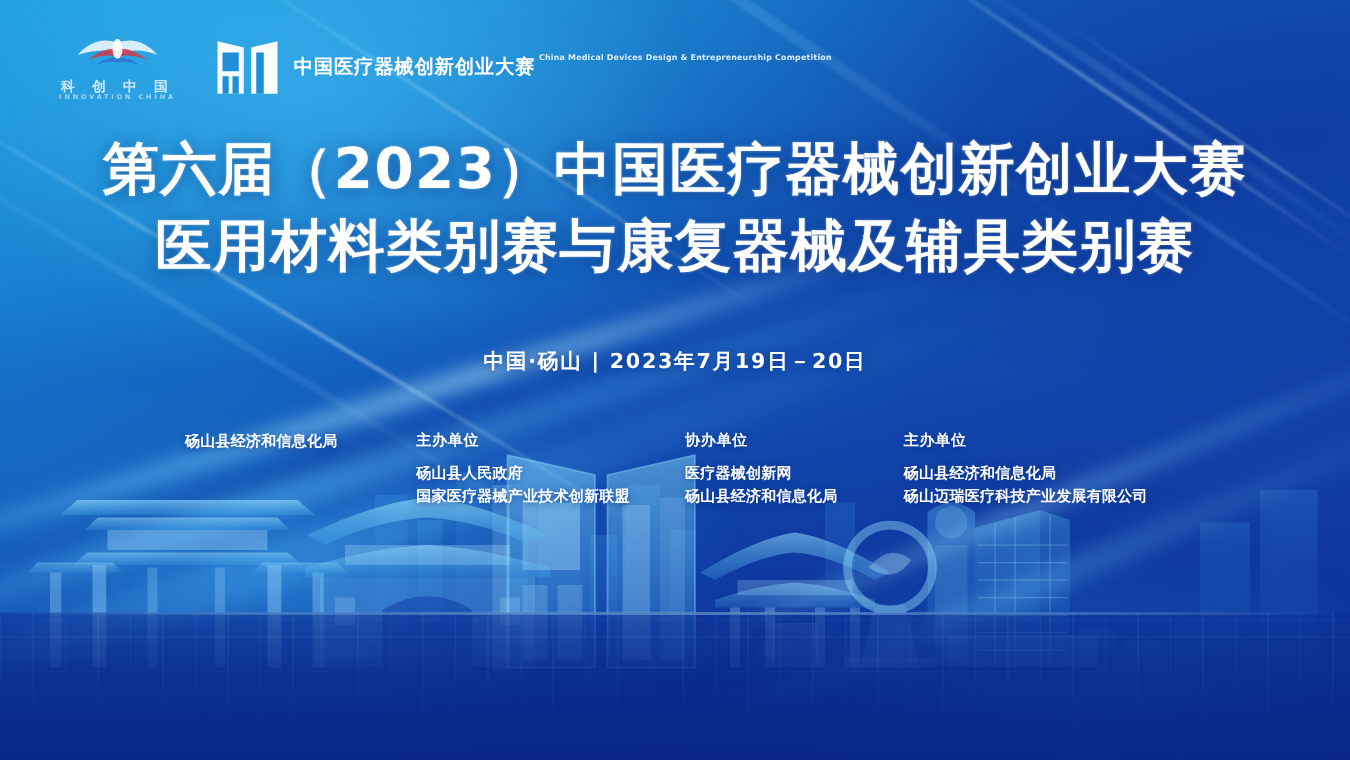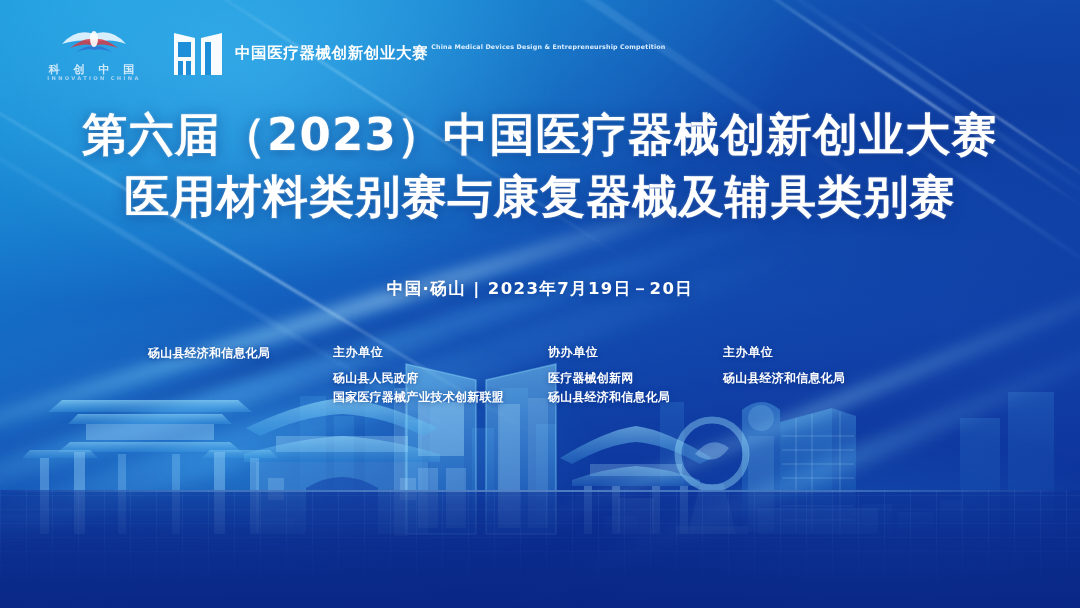--- a/index.html
+++ b/index.html
@@ -343,16 +343,17 @@
 
     <div class="org-col c3">
       <div class="org-head">协办单位</div>
       <div class="org-item">医疗器械创新网</div>
       <div class="org-item">砀山县经济和信息化局</div>
     </div>
 
     <div class="org-col c4">
       <div class="org-head">主办单位</div>
       <div class="org-item">砀山县经济和信息化局</div>
+      <div class="org-item">砀山迈瑞医疗科技产业发展有限公司</div>
     </div>
   </div>
 
 </div>
 
 </body></html>

